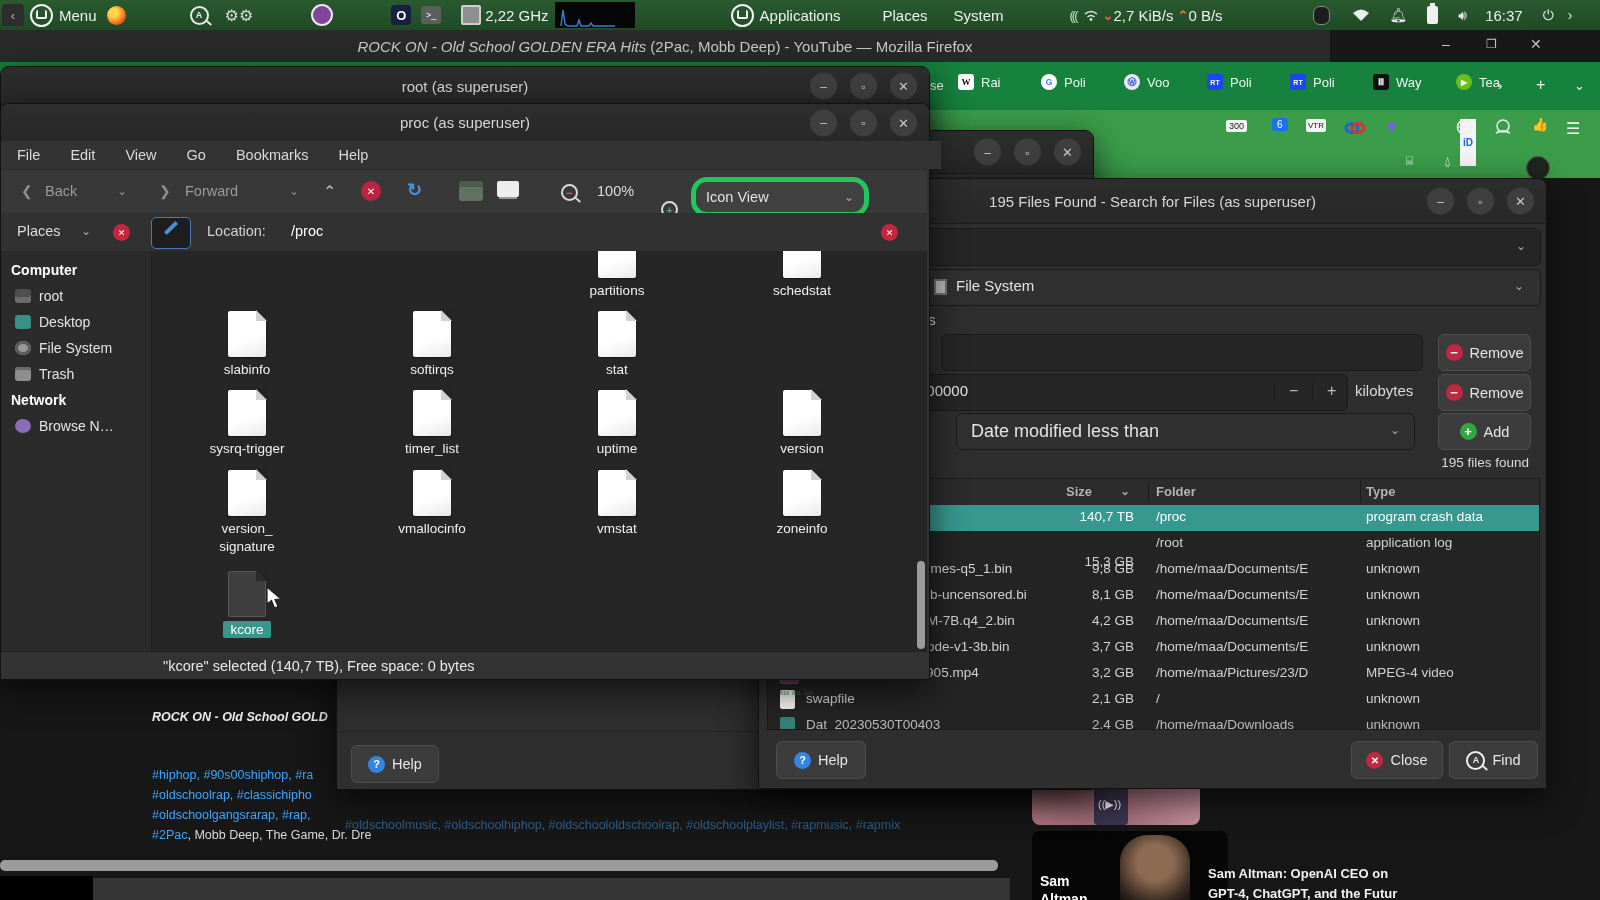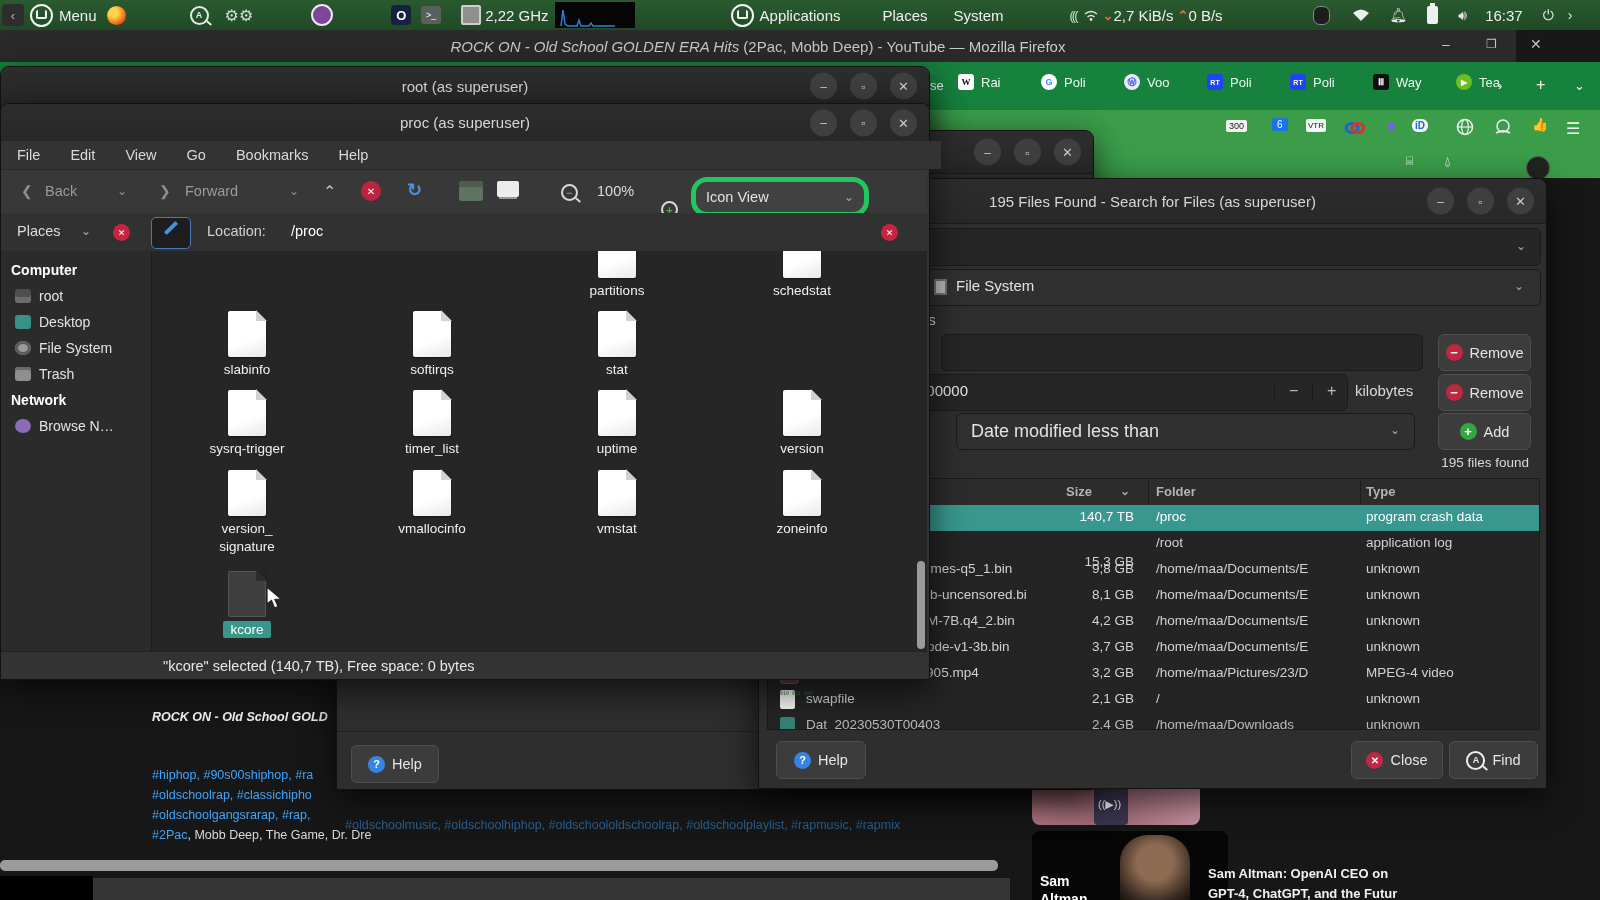--- a/index.html
+++ b/index.html
@@ -93,21 +93,21 @@
     background:#7f937f;border-radius:2px 2px 0 0;}
   .scroll-thumb{background:#9b9b9b;border-radius:5px;}
 </style>
 </head>
 <body>
 
 <div id="screen">
 
   <div class="ab" style="left:0;top:30px;width:1600px;height:870px;background:#181818;z-index:1;">
 
-    <div class="ab" style="left:0;top:0;width:1516px;height:32px;background:#2a2a2a;border-bottom:1px solid #1d1d1d;display:flex;align-items:center;justify-content:center;">
+    <div class="ab" style="left:0;top:0;width:1330px;height:32px;background:#2a2a2a;border-bottom:1px solid #1d1d1d;display:flex;align-items:center;justify-content:center;">
       <span class="fxtitle"><i>ROCK ON - Old School GOLDEN ERA Hits</i><span> (2Pac, Mobb Deep) - YouTube — Mozilla Firefox</span></span>
       <span class="ab" style="left:1442px;top:6px;color:#c4c4c4;font-size:14px;">–</span>
       <span class="ab" style="left:1486px;top:7px;color:#c4c4c4;font-size:12px;">❐</span>
       <span class="ab" style="left:1530px;top:6px;color:#c4c4c4;font-size:14px;">✕</span>
     </div>
 
     <div class="ab" style="left:0;top:32px;width:1600px;height:48px;background:#17813e;">
       <span class="ab" style="left:930px;top:16px;color:#e9f5e9;font-size:13px;">se</span>
       <div class="ab" style="left:958px;top:12px;display:flex;gap:8px;">
         <div class="tab">
@@ -146,21 +146,21 @@
 
     <div class="ab" style="left:0;top:80px;width:1600px;height:68px;background:#3b9d4a;">
       <div class="ab" style="left:1226px;top:10px;background:#f3f3f3;color:#222;font-size:9px;padding:1px 3px;border-radius:2px;">300</div>
       <div class="ab" style="left:1272px;top:8px;background:#1a73e8;color:#fff;font-size:10px;padding:1px 5px;border-radius:3px;">6</div>
       <div class="ab" style="left:1306px;top:9px;background:#f5f5f5;color:#111;font-size:8px;padding:2px 2px;border-radius:2px;">VTR</div>
       <svg class="ab" style="left:1344px;top:8px;" width="22" height="20">
           <ellipse cx="8" cy="10" rx="6" ry="4.5" fill="none" stroke="#2c5fd6" stroke-width="3"></ellipse>
           <ellipse cx="14" cy="10" rx="6" ry="4.5" fill="none" stroke="#d6342c" stroke-width="3"></ellipse>
         </svg>
       <span class="ab" style="left:1384px;top:8px;color:#7a5cff;font-size:15px;">▼</span>
-      <div class="ab" style="left:1412px;top:9px;background:#f5f5f5;color:#1668d8;font-size:10px;font-weight:bold;padding:1px 3px;border-radius:6px;">iD</div>
+      <div class="ab" style="left:1460px;top:9px;background:#f5f5f5;color:#1668d8;font-size:10px;font-weight:bold;padding:18px 3px;border-radius:0;">iD</div>
       <svg class="ab" style="left:1456px;top:8px;" width="18" height="18">
           <circle cx="9" cy="9" r="7.5" fill="none" stroke="#eee" stroke-width="1.6"></circle>
           <ellipse cx="9" cy="9" rx="3.4" ry="7.5" fill="none" stroke="#eee" stroke-width="1.2"></ellipse>
           <line x1="1.5" y1="9" x2="16.5" y2="9" stroke="#eee" stroke-width="1.2"></line>
         </svg>
       <svg class="ab" style="left:1494px;top:8px;" width="18" height="18">
           <circle cx="9" cy="8" r="6" fill="none" stroke="#e9e9e9" stroke-width="1.6"></circle>
           <path d="M2,15 Q9,11 16,15" stroke="#e9e9e9" stroke-width="1.8" fill="none"></path>
         </svg>
       <span class="ab" style="left:1532px;top:7px;color:#f2f2f2;font-size:13px;">👍</span>

